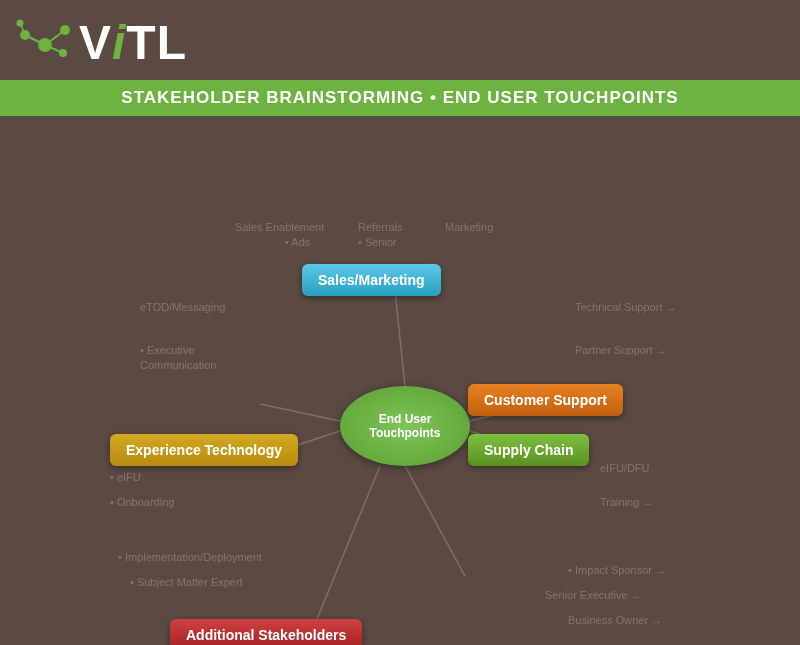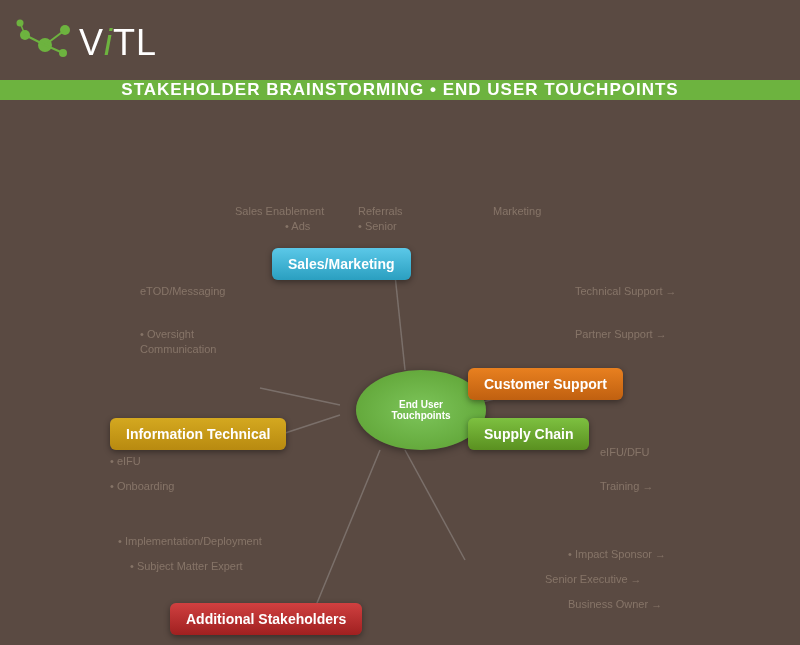--- a/index.html
+++ b/index.html
@@ -27,34 +27,35 @@
       align-items: center;
       gap: 4px;
     }
 
     #logo-svg {
       width: 60px;
       height: 55px;
     }
 
     #logo-text {
-      font-size: 36px;
-      font-weight: normal;
+      font-size: 48px;
+      font-weight: bold;
       color: white;
       letter-spacing: 1px;
     }
 
     #logo-text span.v { color: #fff; }
     #logo-text span.i { color: #6db33f; font-style: italic; }
     #logo-text span.T { color: #fff; }
     #logo-text span.L { color: #fff; }
 
     #title-bar {
       background-color: #6db33f;
       text-align: center;
+      padding: 8px;
       font-size: 17px;
       font-weight: bold;
       color: white;
       letter-spacing: 1px;
     }
 
     #main-area {
       position: relative;
       width: 800px;
       height: 545px;
@@ -77,31 +78,31 @@
       top: 0;
       left: 0;
       width: 800px;
       height: 545px;
       pointer-events: none;
     }
 
     
     #center-node {
       position: absolute;
-      left: 356px;
+      left: 340px;
       top: 270px;
       width: 130px;
       height: 80px;
       background: radial-gradient(ellipse at center, #7dc55a, #5a9e30);
       border-radius: 50%;
       display: flex;
       align-items: center;
       justify-content: center;
       text-align: center;
-      font-size: 10px;
+      font-size: 12px;
       font-weight: bold;
       color: white;
       z-index: 10;
       box-shadow: 0 2px 8px rgba(0,0,0,0.4);
     }
 
     
     .topic-box {
       position: absolute;
       padding: 8px 16px;
@@ -184,53 +185,53 @@
 
     <line x1="470" y1="315" x2="540" y2="338" stroke="rgba(200,200,200,0.3)" stroke-width="1.5"></line>
 
     <line x1="405" y1="350" x2="465" y2="460" stroke="rgba(200,200,200,0.3)" stroke-width="1.5"></line>
 
     <line x1="380" y1="350" x2="310" y2="520" stroke="rgba(200,200,200,0.3)" stroke-width="1.5"></line>
   </svg>
 
   <div class="bg-text" style="left:235px;top:105px;">Sales Enablement</div>
   <div class="bg-text" style="left:358px;top:105px;">Referrals</div>
-  <div class="bg-text" style="left:445px;top:105px;margin-left:48px;">Marketing</div>
+  <div class="bg-text" style="left:445px;top:105px;">Marketing</div>
   <div class="bg-text" style="left:285px;top:120px;">• Ads</div>
   <div class="bg-text" style="left:358px;top:120px;">• Senior</div>
   <div class="bg-text" style="left:140px;top:185px;">eTOD/Messaging</div>
   <div class="bg-text" style="left:575px;top:185px;">Technical Support →</div>
-  <div class="bg-text" style="left:140px;top:228px;">• Oversight</div>
+  <div class="bg-text" style="left:140px;top:228px;">• Executive</div>
   <div class="bg-text" style="left:140px;top:243px;">  Communication</div>
   <div class="bg-text" style="left:575px;top:228px;">Partner Support →</div>
   <div class="bg-text" style="left:110px;top:355px;">• eIFU</div>
   <div class="bg-text" style="left:600px;top:346px;">eIFU/DFU</div>
   <div class="bg-text" style="left:110px;top:380px;">• Onboarding</div>
   <div class="bg-text" style="left:600px;top:380px;">Training →</div>
   <div class="bg-text" style="left:118px;top:435px;">• Implementation/Deployment</div>
   <div class="bg-text" style="left:130px;top:460px;">• Subject Matter Expert</div>
 
   <div class="bg-text" style="left:568px;top:448px;">• Impact Sponsor →</div>
   <div class="bg-text" style="left:545px;top:473px;">Senior Executive →</div>
   <div class="bg-text" style="left:568px;top:498px;">Business Owner →</div>
 
   <div id="center-node">
     <div>
       <span>End User</span><br>
       <span>Touchpoints</span>
     </div>
   </div>
 
-  <div class="topic-box box-blue-light" style="left:272px; top:148px;">
+  <div class="topic-box box-blue-light" style="left:302px; top:148px;">
     <span>Sales/Marketing</span>
   </div>
 
 
   <div class="topic-box box-orange-yellow" style="left:110px; top:318px;">
-    <span>Information Technical</span>
+    <span>Experience Technology</span>
   </div>
 
   <div class="topic-box box-orange" style="left:468px; top:268px;">
     <span>Customer Support</span>
   </div>
 
   <div class="topic-box box-green" style="left:468px; top:318px;">
     <span>Supply Chain</span>
   </div>
 

